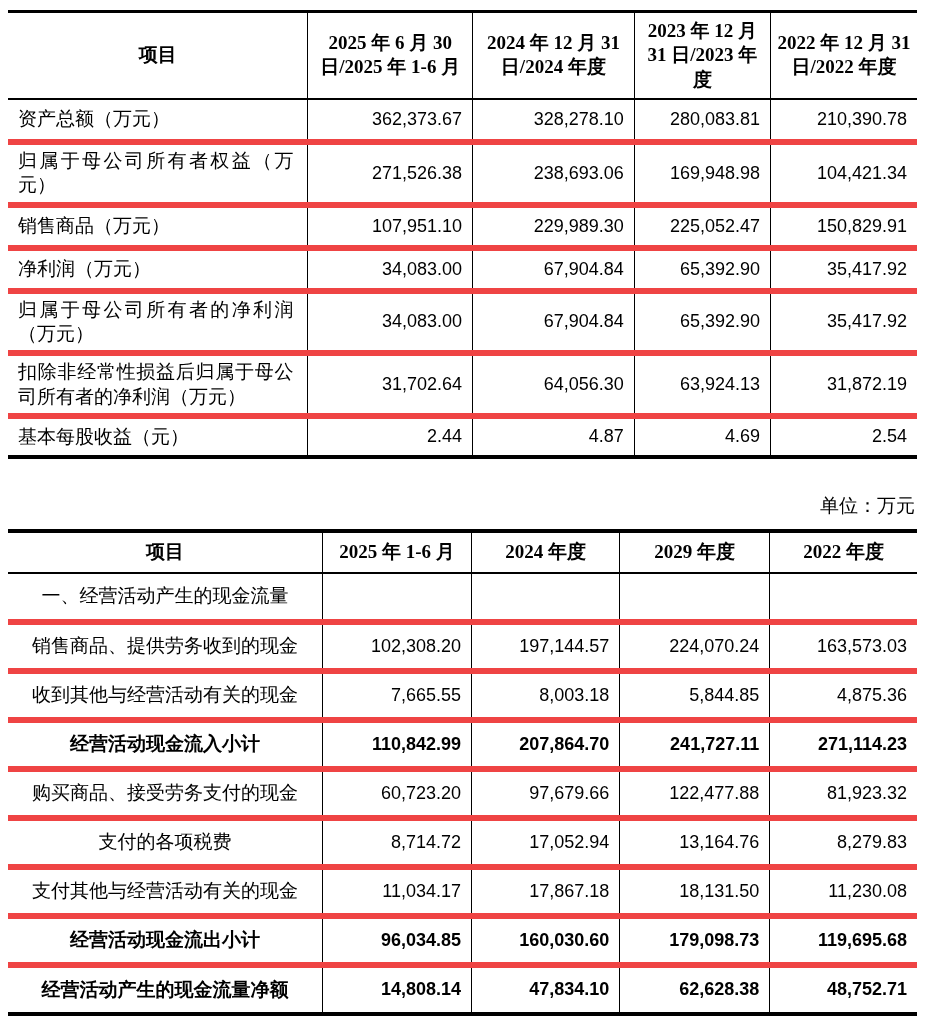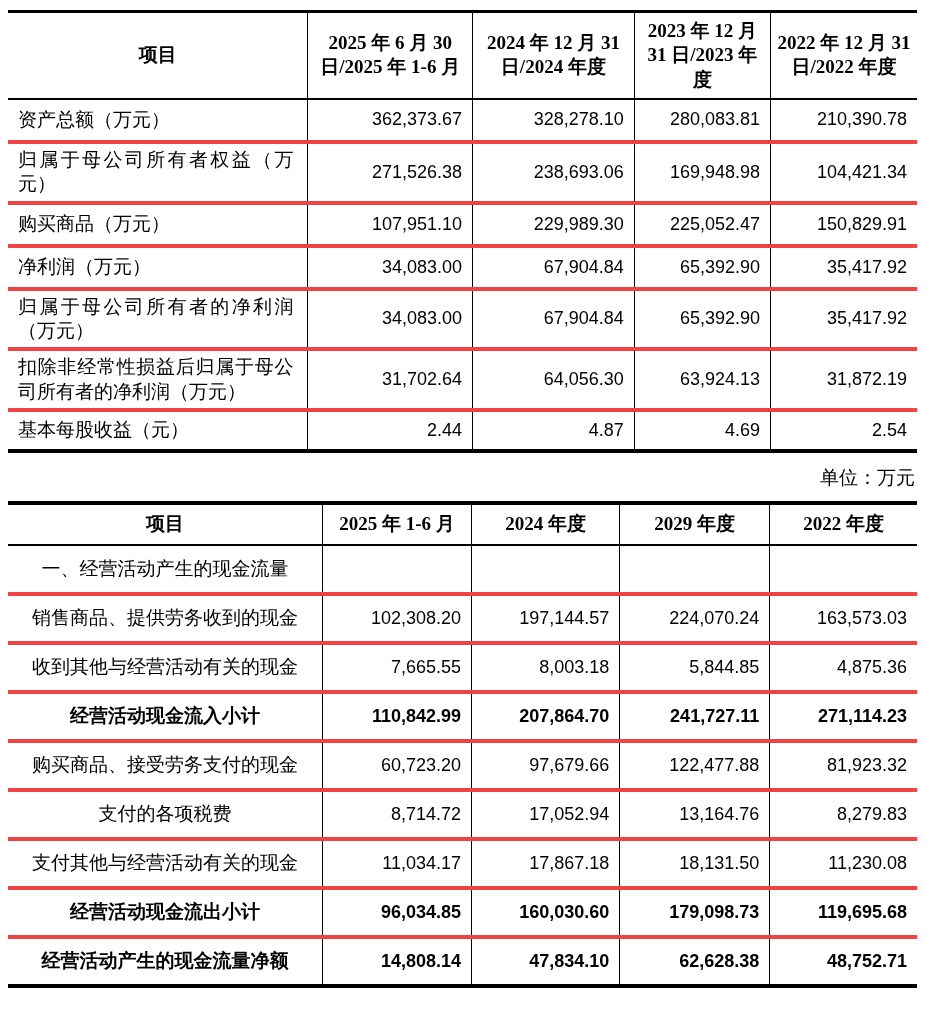--- a/index.html
+++ b/index.html
@@ -28,21 +28,21 @@
   table.t2 { border-top: 4px solid #000; border-bottom: 4px solid #000; }
   th, td {
     border: none;
     vertical-align: middle;
     box-sizing: border-box;
     padding: 4px 8px;
     overflow: hidden;
   }
   th + th, td + td { border-left: 1px solid #000; }
   thead tr { border-bottom: 2px solid #000; }
-  tbody tr { border-bottom: 4px solid #ef4444; }
+  tbody tr { border-bottom: 6px solid #ef4444; }
   tbody tr:last-child { border-bottom: none; }
   th {
     font-weight: bold;
     text-align: center;
     padding: 6px 4px;
   }
   .t1 thead tr { height: 74px; }
   .t1 tbody tr { height: 43px; }
   .t2 thead tr { height: 42px; }
   .t2 tbody tr { height: 49px; }
@@ -59,21 +59,21 @@
   td.num {
     text-align: right;
     padding-right: 10px;
     font-family: "Liberation Sans", "DejaVu Sans", sans-serif;
     font-size: 18px;
   }
   tr.bold td { font-weight: bold; }
   .unit-line {
     text-align: right;
     font-size: 19px;
-    margin: 12px 2px 10px 0;
+    margin: 34px 2px 10px 0;
   }
 </style>
 </head>
 <body>
 
 <div class="page">
 
   <table class="t1">
     <colgroup>
       <col style="width:33%">
@@ -100,21 +100,21 @@
         <td class="num">210,390.78</td>
       </tr>
       <tr style="height:52px">
         <td class="label-left">归属于母公司所有者权益（万元）</td>
         <td class="num">271,526.38</td>
         <td class="num">238,693.06</td>
         <td class="num">169,948.98</td>
         <td class="num">104,421.34</td>
       </tr>
       <tr>
-        <td class="label-left">购买商品（万元）</td>
+        <td class="label-left">销售商品（万元）</td>
         <td class="num">107,951.10</td>
         <td class="num">229,989.30</td>
         <td class="num">225,052.47</td>
         <td class="num">150,829.91</td>
       </tr>
       <tr>
         <td class="label-left">净利润（万元）</td>
         <td class="num">34,083.00</td>
         <td class="num">67,904.84</td>
         <td class="num">65,392.90</td>

